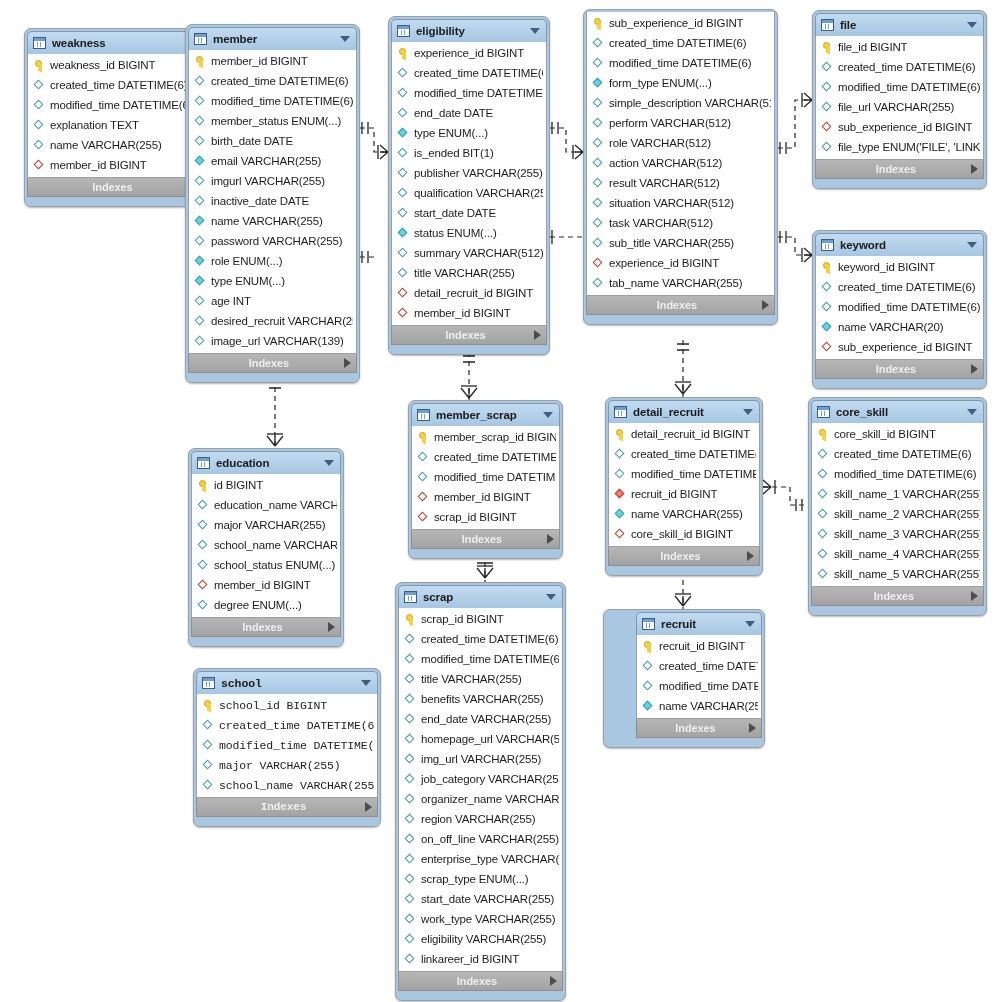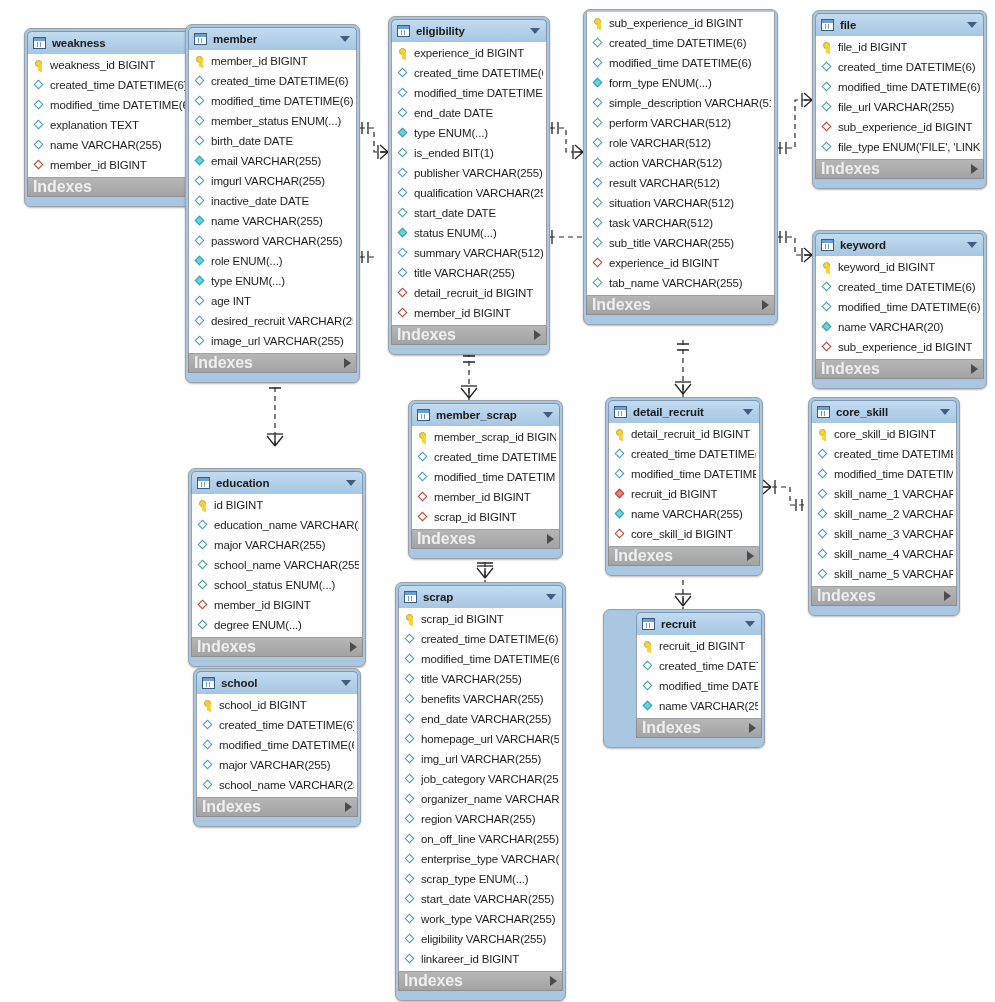--- a/index.html
+++ b/index.html
@@ -144,25 +144,26 @@
   .tbl-footer{
     display:flex;
     align-items:center;
     height:18px;
     background:linear-gradient(to bottom,#b6b6b6 0%, #a3a3a3 100%);
     border:1px solid #8e8e8e;
     border-top:none;
     padding:0 5px 0 5px;
   }
   .footer-label{
-    font-size:16px;
+    font-size:11px;
     font-weight:bold;
     color:#efefef;
     flex:1 1 auto;
     letter-spacing:-0.1px;
+    text-align:center;
   }
   .footer-arrow{
     width:0;height:0;
     border-top:5px solid transparent;
     border-bottom:5px solid transparent;
     border-left:7px solid #4c4c4c;
     flex:none;
   }
   .tbl-bottom{
     height:9px;
@@ -356,21 +357,21 @@
           <div class="col-row">
             <span class="gl dia dia"></span>
             <span class="col-text">age INT</span>
           </div>
           <div class="col-row">
             <span class="gl dia dia"></span>
             <span class="col-text">desired_recruit VARCHAR(255)</span>
           </div>
           <div class="col-row">
             <span class="gl dia dia"></span>
-            <span class="col-text">image_url VARCHAR(255)</span>
+            <span class="col-text">image_url VARCHAR(139)</span>
           </div>
         </div>
         <div class="tbl-footer">
           <span class="footer-label">Indexes</span>
           <span class="footer-arrow"></span>
         </div>
         <div class="tbl-bottom"></div>
       </div>
       <div class="table-box" style="left: 388px; top: 16px; width: 162px;">
         <div class="tbl-header">
@@ -572,21 +573,21 @@
             <span class="gl dia dia-fk"></span>
             <span class="col-text">sub_experience_id BIGINT</span>
           </div>
         </div>
         <div class="tbl-footer">
           <span class="footer-label">Indexes</span>
           <span class="footer-arrow"></span>
         </div>
         <div class="tbl-bottom"></div>
       </div>
-      <div class="table-box" style="left: 188px; top: 448px; width: 178px; margin-top: 20px;">
+      <div class="table-box" style="left: 188px; top: 448px; width: 156px;">
         <div class="tbl-header">
           <span class="tbl-icon"></span>
           <span class="tbl-title">education</span>
           <span class="tbl-caret"></span>
         </div>
         <div class="tbl-cols">
           <div class="col-row">
             <span class="gl key"></span>
             <span class="col-text">id BIGINT</span>
           </div>
@@ -686,21 +687,21 @@
             <span class="gl dia dia-fk"></span>
             <span class="col-text">core_skill_id BIGINT</span>
           </div>
         </div>
         <div class="tbl-footer">
           <span class="footer-label">Indexes</span>
           <span class="footer-arrow"></span>
         </div>
         <div class="tbl-bottom"></div>
       </div>
-      <div class="table-box" style="left: 808px; top: 397px; width: 152px;">
+      <div class="table-box" style="left: 808px; top: 397px; width: 179px;">
         <div class="tbl-header">
           <span class="tbl-icon"></span>
           <span class="tbl-title">core_skill</span>
           <span class="tbl-caret"></span>
         </div>
         <div class="tbl-cols">
           <div class="col-row">
             <span class="gl key"></span>
             <span class="col-text">core_skill_id BIGINT</span>
           </div>
@@ -848,21 +849,21 @@
             <span class="gl dia dia-filled"></span>
             <span class="col-text">name VARCHAR(255)</span>
           </div>
         </div>
         <div class="tbl-footer">
           <span class="footer-label">Indexes</span>
           <span class="footer-arrow"></span>
         </div>
         <div class="tbl-bottom"></div>
       </div>
-      <div class="table-box" style="left: 193px; top: 668px; width: 168px;">
+      <div class="table-box" style="left: 193px; top: 668px; width: 188px; font-family: Liberation Mono, monospace;">
         <div class="tbl-header">
           <span class="tbl-icon"></span>
           <span class="tbl-title">school</span>
           <span class="tbl-caret"></span>
         </div>
         <div class="tbl-cols">
           <div class="col-row">
             <span class="gl key"></span>
             <span class="col-text">school_id BIGINT</span>
           </div>

